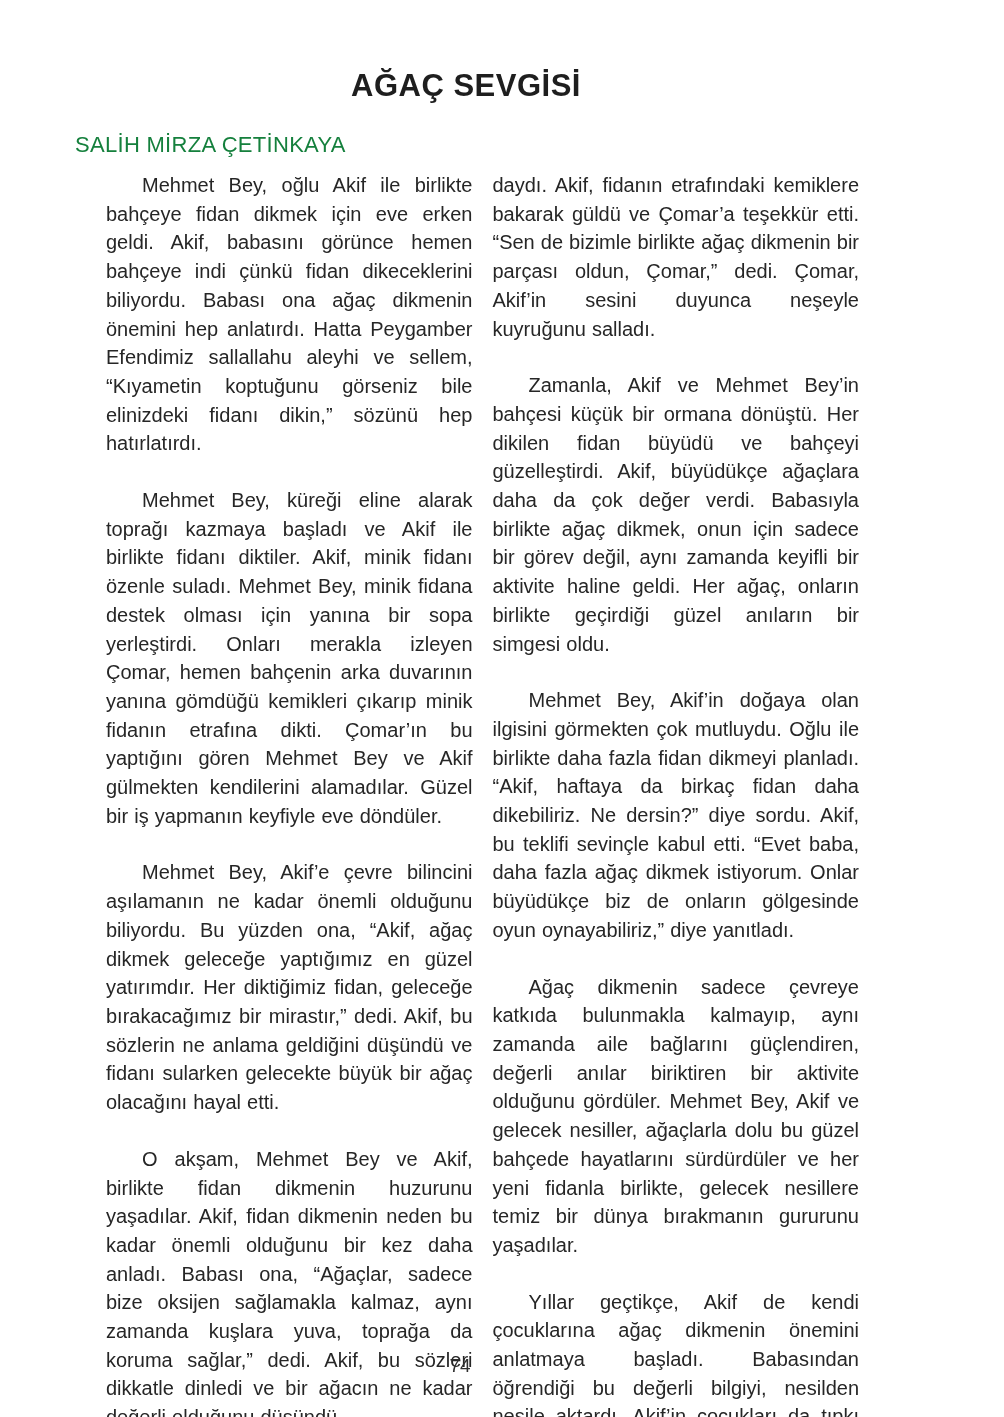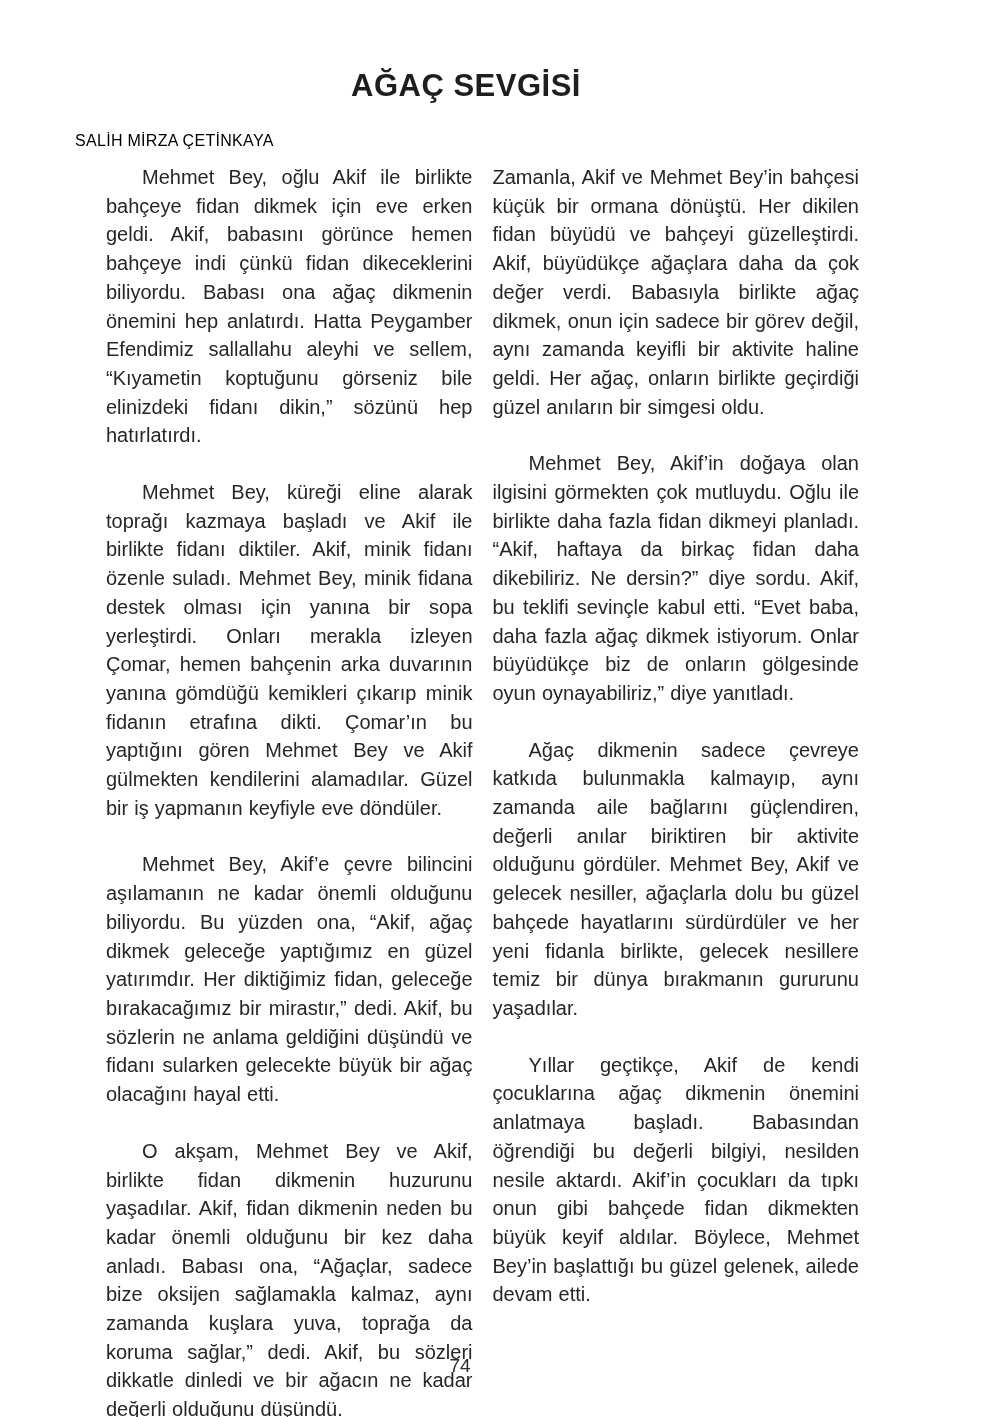--- a/index.html
+++ b/index.html
@@ -21,24 +21,24 @@
     margin: 0;
     padding-top: 68px;
     text-align: center;
     font-size: 31px;
     font-weight: 700;
     letter-spacing: 0.5px;
     color: #1e1e1e;
   }
   .author {
     margin: 28px 73px 0 75px;
-    font-size: 16px;
+    font-size: 22px;
     font-weight: 400;
     letter-spacing: 0.3px;
-    color: #000000;
+    color: #15803d;
   }
   .columns {
     display: flex;
     gap: 20px;
     margin: 13px 73px 0 106px;
   }
   .col {
     width: 417px;
     box-sizing: border-box;
   }
@@ -74,20 +74,21 @@
   <h1 class="title">AĞAÇ SEVGİSİ</h1>
   <div class="author">SALİH MİRZA ÇETİNKAYA</div>
   <div class="columns">
     <div class="col col-left">
         <p class="para">Mehmet Bey, oğlu Akif ile birlikte bahçeye fidan dikmek için eve erken geldi. Akif, babasını görünce hemen bahçeye indi çünkü fidan dikeceklerini biliyordu. Babası ona ağaç dikmenin önemini hep anlatırdı. Hatta Peygamber Efendimiz sallallahu aleyhi ve sellem, “Kıyametin koptuğunu görseniz bile elinizdeki fidanı dikin,” sözünü hep hatırlatırdı.</p>
         <p class="para">Mehmet Bey, küreği eline alarak toprağı kazmaya başladı ve Akif ile birlikte fidanı diktiler. Akif, minik fidanı özenle suladı. Mehmet Bey, minik fidana destek olması için yanına bir sopa yerleştirdi. Onları merakla izleyen Çomar, hemen bahçenin arka duvarının yanına gömdüğü kemikleri çıkarıp minik fidanın etrafına dikti. Çomar’ın bu yaptığını gören Mehmet Bey ve Akif gülmekten kendilerini alamadılar. Güzel bir iş yapmanın keyfiyle eve döndüler.</p>
         <p class="para">Mehmet Bey, Akif’e çevre bilincini aşılamanın ne kadar önemli olduğunu biliyordu. Bu yüzden ona, “Akif, ağaç dikmek geleceğe yaptığımız en güzel yatırımdır. Her diktiğimiz fidan, geleceğe bırakacağımız bir mirastır,” dedi. Akif, bu sözlerin ne anlama geldiğini düşündü ve fidanı sularken gelecekte büyük bir ağaç olacağını hayal etti.</p>
         <p class="para">O akşam, Mehmet Bey ve Akif, birlikte fidan dikmenin huzurunu yaşadılar. Akif, fidan dikmenin neden bu kadar önemli olduğunu bir kez daha anladı. Babası ona, “Ağaçlar, sadece bize oksijen sağlamakla kalmaz, aynı zamanda kuşlara yuva, toprağa da koruma sağlar,” dedi. Akif, bu sözleri dikkatle dinledi ve bir ağacın ne kadar değerli olduğunu düşündü.</p>
       </div>
     <div class="col col-right">
+        <p class="para">daydı. Akif, fidanın etrafındaki kemiklere bakarak güldü ve Çomar’a teşekkür etti. “Sen de bizimle birlikte ağaç dikmenin bir parçası oldun, Çomar,” dedi. Çomar, Akif’in sesini duyunca neşeyle kuyruğunu salladı.</p>
         <p class="para">Zamanla, Akif ve Mehmet Bey’in bahçesi küçük bir ormana dönüştü. Her dikilen fidan büyüdü ve bahçeyi güzelleştirdi. Akif, büyüdükçe ağaçlara daha da çok değer verdi. Babasıyla birlikte ağaç dikmek, onun için sadece bir görev değil, aynı zamanda keyifli bir aktivite haline geldi. Her ağaç, onların birlikte geçirdiği güzel anıların bir simgesi oldu.</p>
         <p class="para">Mehmet Bey, Akif’in doğaya olan ilgisini görmekten çok mutluydu. Oğlu ile birlikte daha fazla fidan dikmeyi planladı. “Akif, haftaya da birkaç fidan daha dikebiliriz. Ne dersin?” diye sordu. Akif, bu teklifi sevinçle kabul etti. “Evet baba, daha fazla ağaç dikmek istiyorum. Onlar büyüdükçe biz de onların gölgesinde oyun oynayabiliriz,” diye yanıtladı.</p>
         <p class="para">Ağaç dikmenin sadece çevreye katkıda bulunmakla kalmayıp, aynı zamanda aile bağlarını güçlendiren, değerli anılar biriktiren bir aktivite olduğunu gördüler. Mehmet Bey, Akif ve gelecek nesiller, ağaçlarla dolu bu güzel bahçede hayatlarını sürdürdüler ve her yeni fidanla birlikte, gelecek nesillere temiz bir dünya bırakmanın gururunu yaşadılar.</p>
         <p class="para">Yıllar geçtikçe, Akif de kendi çocuklarına ağaç dikmenin önemini anlatmaya başladı. Babasından öğrendiği bu değerli bilgiyi, nesilden nesile aktardı. Akif’in çocukları da tıpkı onun gibi bahçede fidan dikmekten büyük keyif aldılar. Böylece, Mehmet Bey’in başlattığı bu güzel gelenek, ailede devam etti.</p>
       </div>
   </div>
   <div class="page-number">74</div>
 </div>
 
 </body></html>

